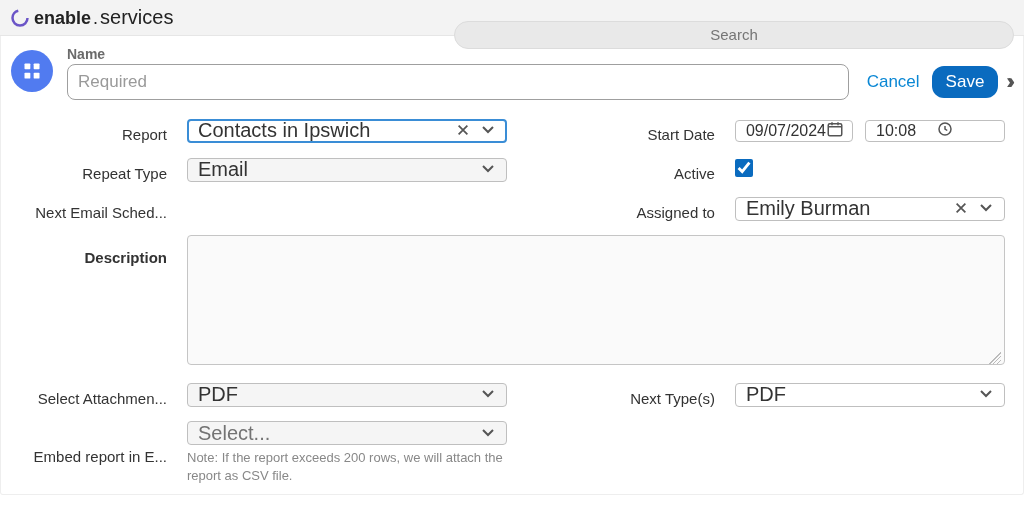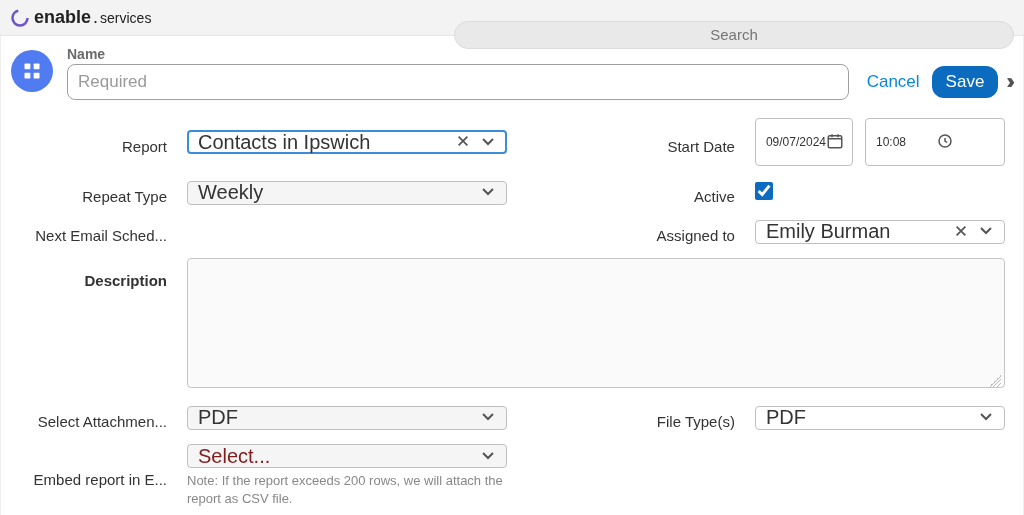--- a/index.html
+++ b/index.html
@@ -19,21 +19,21 @@
     gap: 4px;
     font-size: 18px;
     color: #222;
     font-weight: 400;
   }
   .brand .logo-swirl {
     width: 20px; height: 20px; display: inline-block;
   }
   .brand b { font-weight: 700; }
   .brand .dot { margin: 0 2px; }
-  .brand .sub { font-size: 14px; }
+  .brand .sub { font-size: 20px; }
   .search-box {
     margin-left: auto;
     width: 560px;
     margin-right: 0;
   }
   .search-input {
     width: 100%;
     height: 28px;
     border-radius: 14px;
     background: #e9e9e9;
@@ -140,35 +140,35 @@
     border: 1px solid #bfbfbf;
     border-radius: 4px;
     background: #fff;
     padding: 0 8px 0 10px;
     font-size: 20px;
     gap: 6px;
   }
   .combo.focus-blue { border: 2px solid #3a8dd6; padding: 0 7px 0 9px; }
   .combo.gray { background: #f5f5f5; }
   .combo .value { flex: 1; overflow: hidden; text-overflow: ellipsis; white-space: nowrap; }
-  .combo .placeholder { color: #7f1d1d; }
+  .combo .placeholder { color: #737373; }
   .icon-btn { background:none; border:none; color:#555; font-size:18px; cursor:pointer; padding:0 2px; line-height:1; }
   svg.chevron { width: 16px; height: 16px; }
   svg.clear-x { width: 14px; height: 14px; }
 
   .date-time-wrap { display: flex; gap: 12px; }
   .date-box, .time-box {
     display: flex;
     align-items: center;
-    height: 48px;
+    height: 22px;
     border: 1px solid #bfbfbf;
     border-radius: 4px;
     background: #fff;
     padding: 0 8px 0 10px;
-    font-size: 12px;
+    font-size: 16px;
   }
   .date-box { flex: 1; }
   .time-box { width: 140px; }
   .date-box span, .time-box span { flex: 1; }
 
   .check {
     width: 18px; height: 18px;
     accent-color: #0a6bbf;
   }
 
@@ -273,21 +273,21 @@
         <span>10:08</span>
         <span><svg width="18" height="18" viewBox="0 0 24 24">
               <circle cx="12" cy="12" r="8" fill="none" stroke="#555" stroke-width="2"></circle>
               <path d="M12 8 V12 L15 14" stroke="#555" stroke-width="2" fill="none"></path>
             </svg></span>
       </div>
     </div>
 
     <div class="lbl">Repeat Type</div>
     <div class="combo gray">
-      <span class="value">Weekly</span>
+      <span class="value">Email</span>
       <button class="icon-btn"><svg class="chevron" viewBox="0 0 16 16">
             <path d="M3 6 L8 11 L13 6" stroke="#555" stroke-width="2" fill="none"></path>
           </svg></button>
     </div>
     <div></div>
     <div class="lbl">Active</div>
     <div><input type="checkbox" class="check" checked="" style=""></div>
 
     <div class="lbl">Next Email Sched...</div>
     <div></div>
@@ -312,21 +312,21 @@
     </div>
 
     <div class="lbl">Select Attachmen...</div>
     <div class="combo gray">
       <span class="value">PDF</span>
       <button class="icon-btn"><svg class="chevron" viewBox="0 0 16 16">
             <path d="M3 6 L8 11 L13 6" stroke="#555" stroke-width="2" fill="none"></path>
           </svg></button>
     </div>
     <div></div>
-    <div class="lbl">File Type(s)</div>
+    <div class="lbl">Next Type(s)</div>
     <div class="combo">
       <span class="value">PDF</span>
       <button class="icon-btn"><svg class="chevron" viewBox="0 0 16 16">
             <path d="M3 6 L8 11 L13 6" stroke="#555" stroke-width="2" fill="none"></path>
           </svg></button>
     </div>
 
     <div class="lbl">Embed report in E...</div>
     <div>
       <div class="combo gray">

